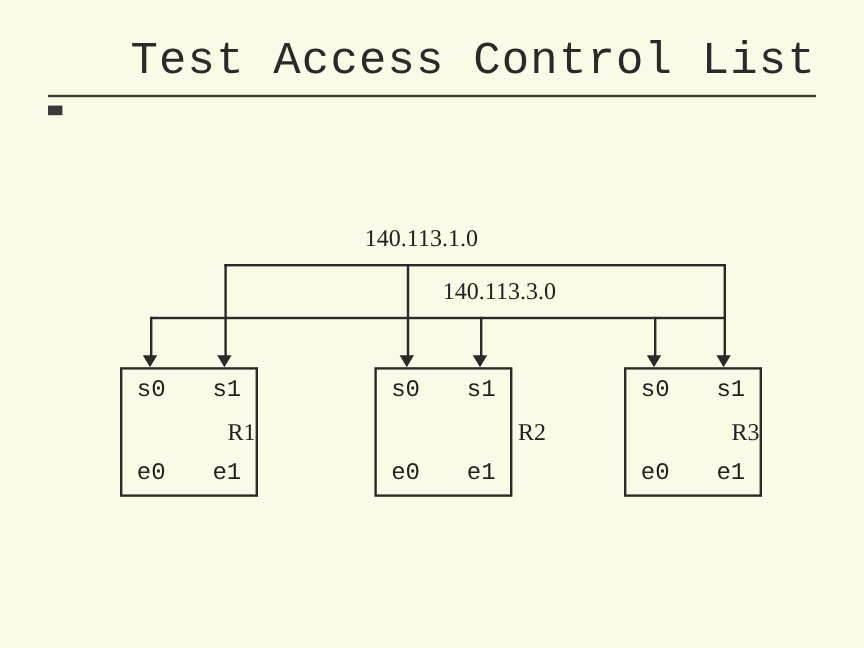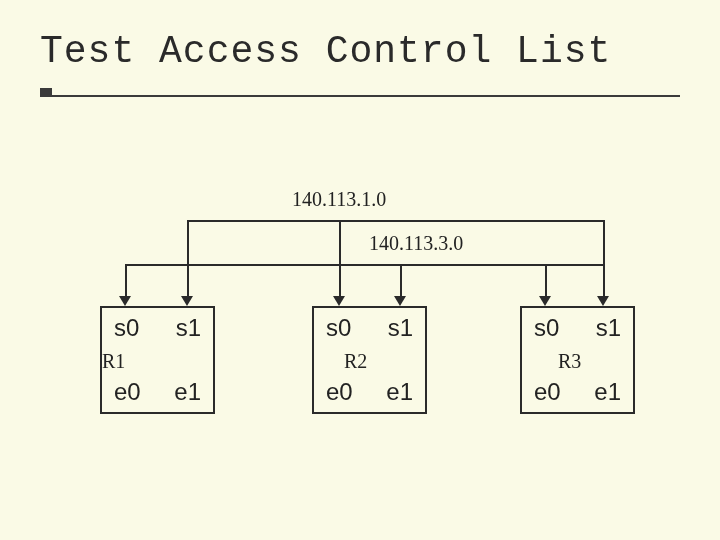--- a/index.html
+++ b/index.html
@@ -14,21 +14,22 @@
     position: absolute;
     left: 40px;
     top: 30px;
     right: 40px;
   }
   .title {
     font-size: 38px;
     letter-spacing: 1px;
     color: #2a2a2a;
     font-family: "Courier New", monospace;
-    padding-bottom: 22px;
+    padding-bottom: 6px;
+    text-align: right;
   }
   .title-underline {
     height: 2px;
     background: #3a3a3a;
     width: 100%;
   }
   .title-tick {
     position: absolute;
     left: 40px;
     top: 88px;
@@ -53,29 +54,29 @@
   
   .router {
     position: absolute;
     width: 115px;
     height: 108px;
     border: 2px solid #2a2a2a;
     background: transparent;
   }
   .router .cell {
     position: absolute;
-    font-family: Liberation Sans, sans-serif;
-    font-size: 24px;
+    font-family: Liberation Mono, monospace;
+    font-size: 20px;
     color: #222;
   }
   .router .rname {
     position: absolute;
     left: 0;
     width: 100%;
-    text-align: left;
+    text-align: right;
     font-family: "Times New Roman", serif;
     font-size: 20px;
     color: #222;
   }
   
   .line {
     position: absolute;
     background: #2a2a2a;
   }
   
@@ -92,21 +93,21 @@
 <body>
 
 <div class="title-wrap">
   <div class="title">Test Access Control List</div>
   <div class="title-underline"></div>
 </div>
 <div class="title-tick"></div>
 
 <div class="diagram">
 
-  <div class="label" style="left:292px; top:188px;font-family:Liberation Serif, serif;">140.113.1.0</div>
+  <div class="label" style="left:304px; top:188px;font-family:Liberation Serif, serif;">140.113.1.0</div>
 
   <div class="line" style="left:187px; top:220px; width:418px; height:2px;"></div>
 
   <div class="line" style="left:187px; top:220px; width:2px; height:78px;"></div>
   <div class="arrow-down" style="left:181px; top:296px;"></div>
 
   <div class="line" style="left:339px; top:220px; width:2px; height:78px;"></div>
   <div class="arrow-down" style="left:333px; top:296px;"></div>
 
   <div class="line" style="left:603px; top:220px; width:2px; height:78px;"></div>
@@ -138,18 +139,18 @@
     <div class="cell" style="left:12px; top:6px;">s0</div>
     <div class="cell" style="right:12px; top:6px;">s1</div>
     <div class="rname" style="top:42px;margin-left:30px;">R2</div>
     <div class="cell" style="left:12px; bottom:6px;">e0</div>
     <div class="cell" style="right:12px; bottom:6px;">e1</div>
   </div>
 
   <div class="router" style="left:520px; top:306px;">
     <div class="cell" style="left:12px; top:6px;">s0</div>
     <div class="cell" style="right:12px; top:6px;">s1</div>
-    <div class="rname" style="top:42px;margin-left:36px;">R3</div>
+    <div class="rname" style="top:42px;">R3</div>
     <div class="cell" style="left:12px; bottom:6px;">e0</div>
     <div class="cell" style="right:12px; bottom:6px;">e1</div>
   </div>
 
 </div>
 
 </body></html>

